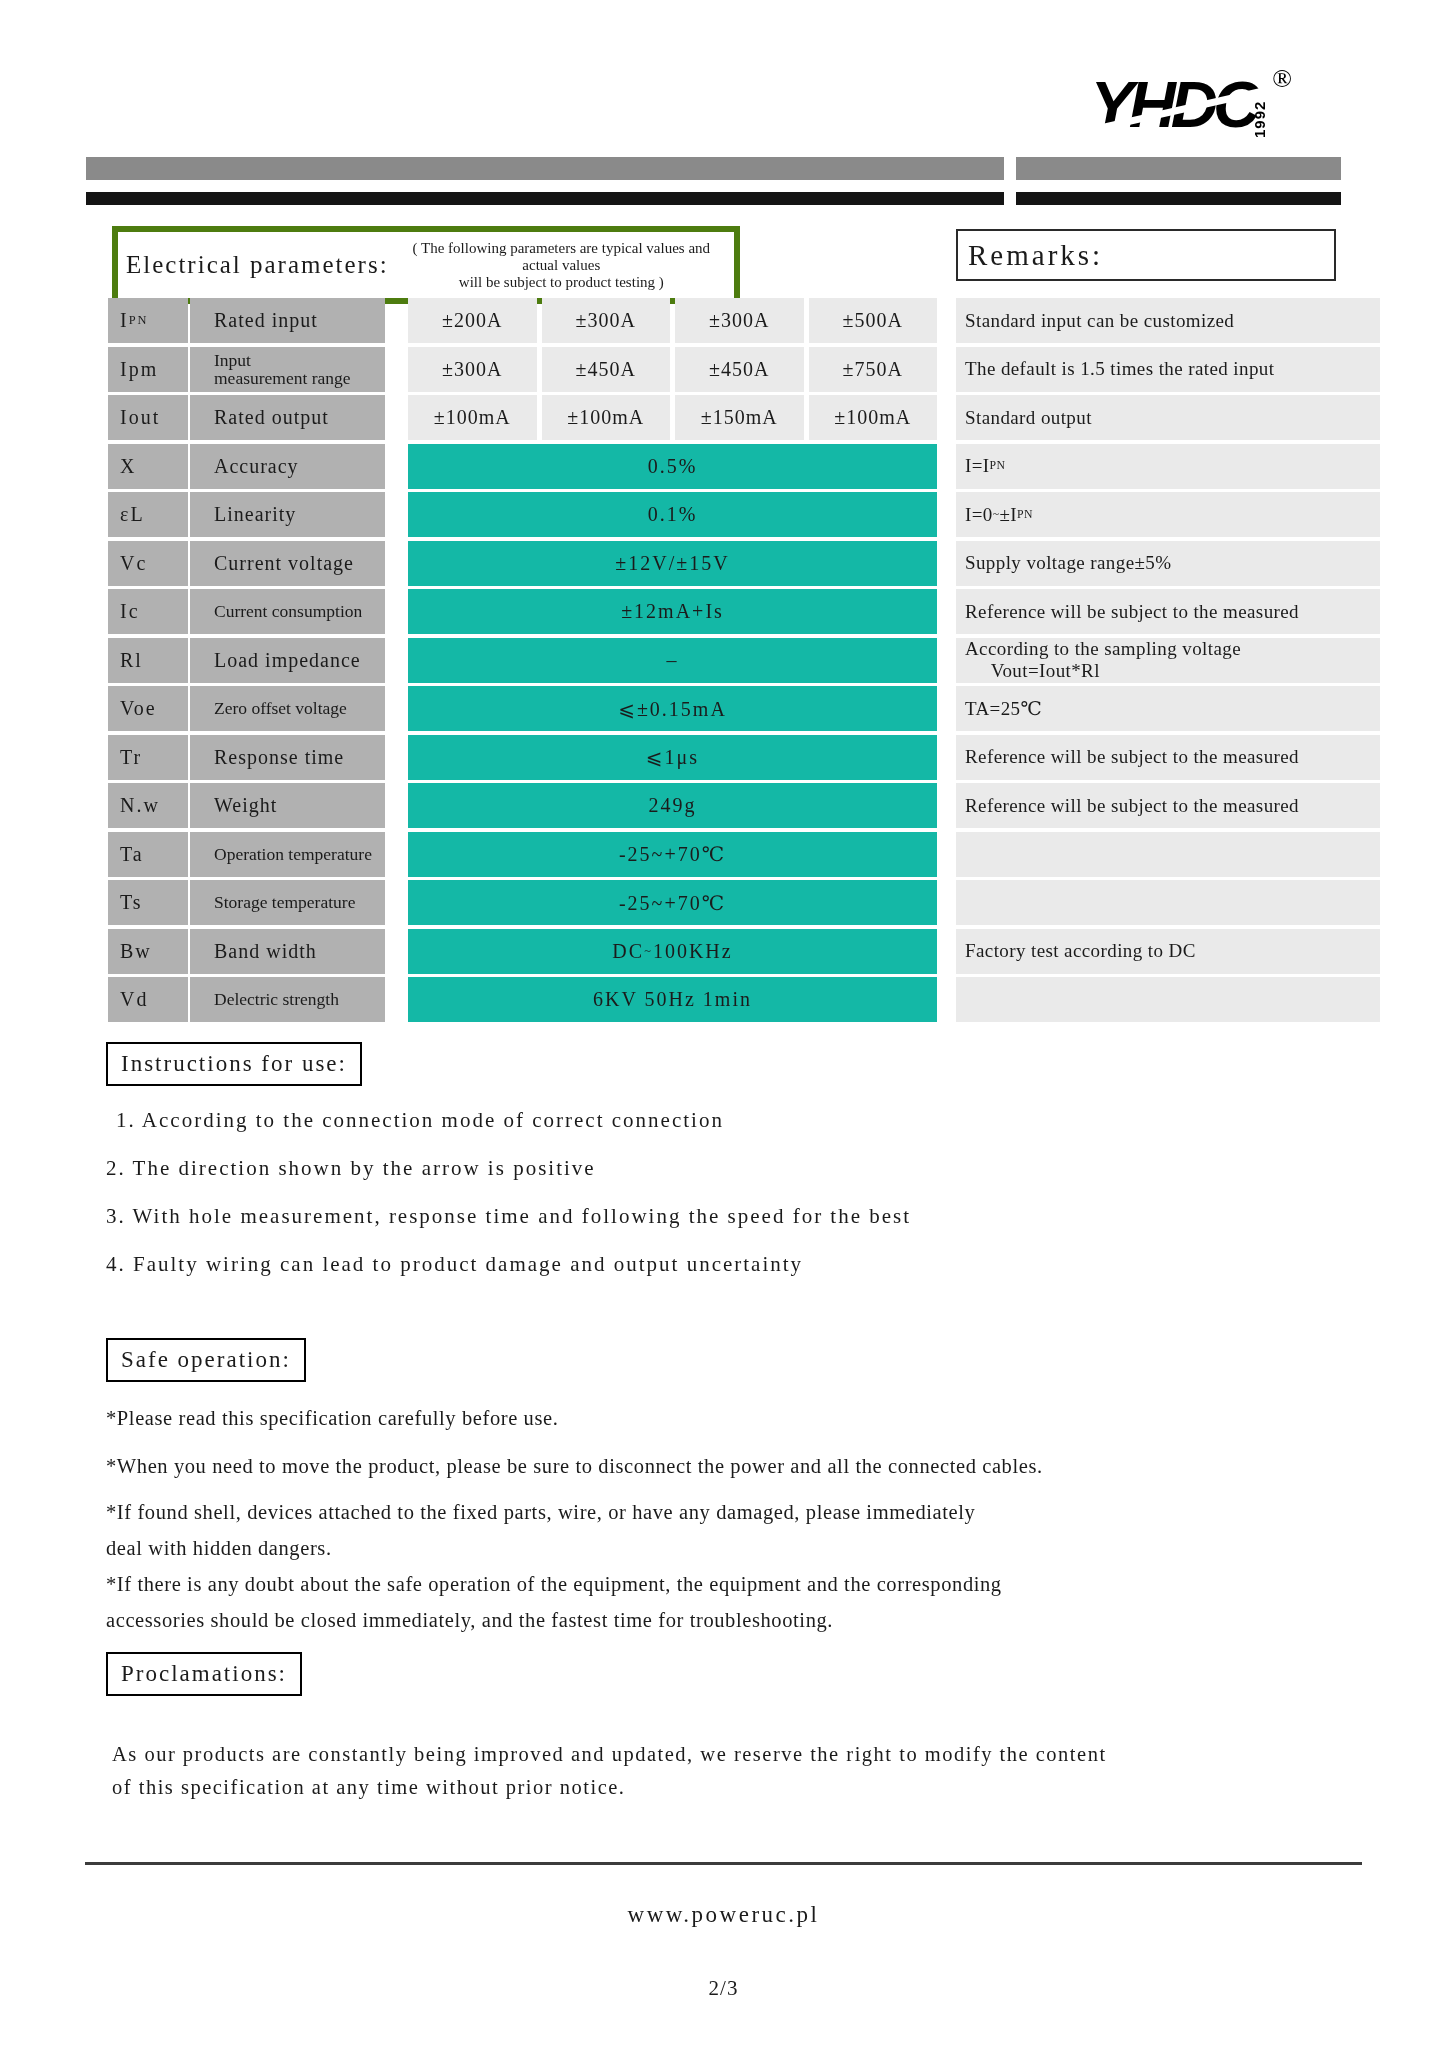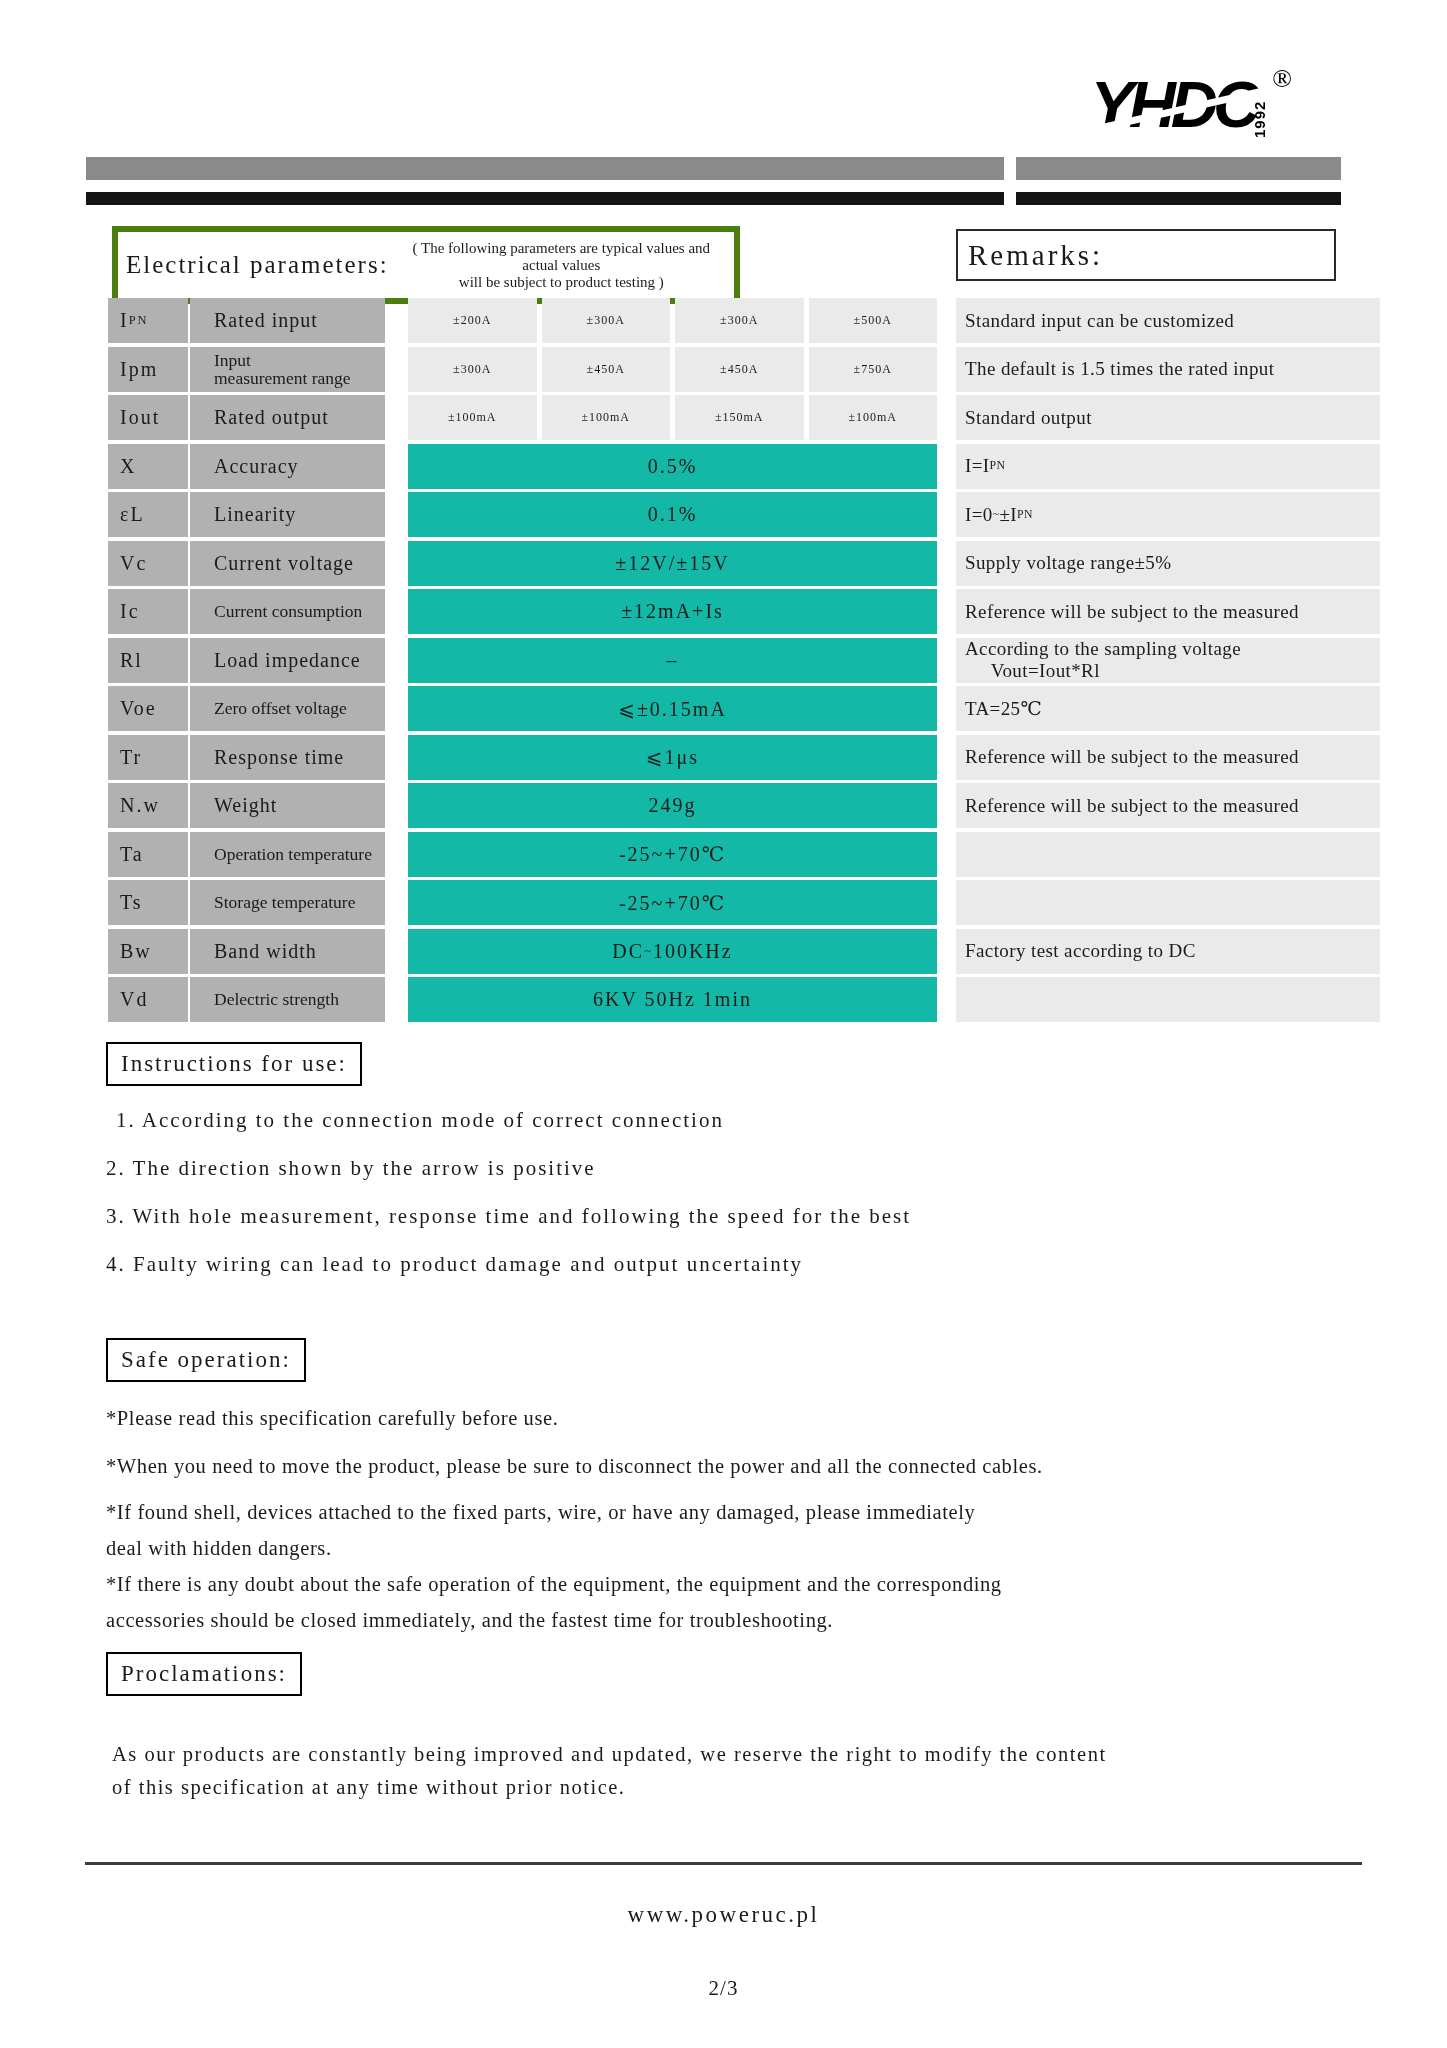--- a/index.html
+++ b/index.html
@@ -51,21 +51,21 @@
 
   
   .ptable { left:108px; top:298px; width:1272px; }
   .prow { display:flex; height:45px; margin-bottom:3.5px; }
   .cell { display:flex; align-items:center; }
   .c-sym  { width:80px; background:#b1b1b1; justify-content:flex-start; padding-left:12px; box-sizing:border-box; font-size:20px; letter-spacing:2px; }
   .c-name { width:195px; margin-left:2px; background:#b1b1b1; padding-left:24px; box-sizing:border-box; font-size:20px; letter-spacing:1px; white-space:nowrap; }
   .c-name.tight { font-size:17.5px; letter-spacing:0; }
   .c-name.two-line { font-size:17.5px; letter-spacing:0; line-height:1.05; }
   .vals { width:529px; margin-left:23px; display:flex; }
-  .c-val { flex:1 1 0; background:#eaeaea; justify-content:center; font-size:12px; letter-spacing:1px; margin-right:5px; }
+  .c-val { flex:1 1 0; background:#eaeaea; justify-content:center; font-size:20px; letter-spacing:1px; margin-right:5px; }
   .c-val:last-child { margin-right:0; }
   .c-merged { width:529px; margin-left:23px; background:#14b8a6; justify-content:center; font-size:20px; letter-spacing:2px; }
   .c-remark { width:424px; margin-left:19px; background:#eaeaea; padding-left:9px; box-sizing:border-box; font-size:19px; letter-spacing:0.4px; white-space:pre-line; line-height:1.15; }
   sub { font-size:62%; }
   sup { font-size:62%; }
 
   
   .sec-box {
     border:2px solid #000; display:inline-block;
     font-size:23px; letter-spacing:2px; padding:7px 13px; background:#fff;

